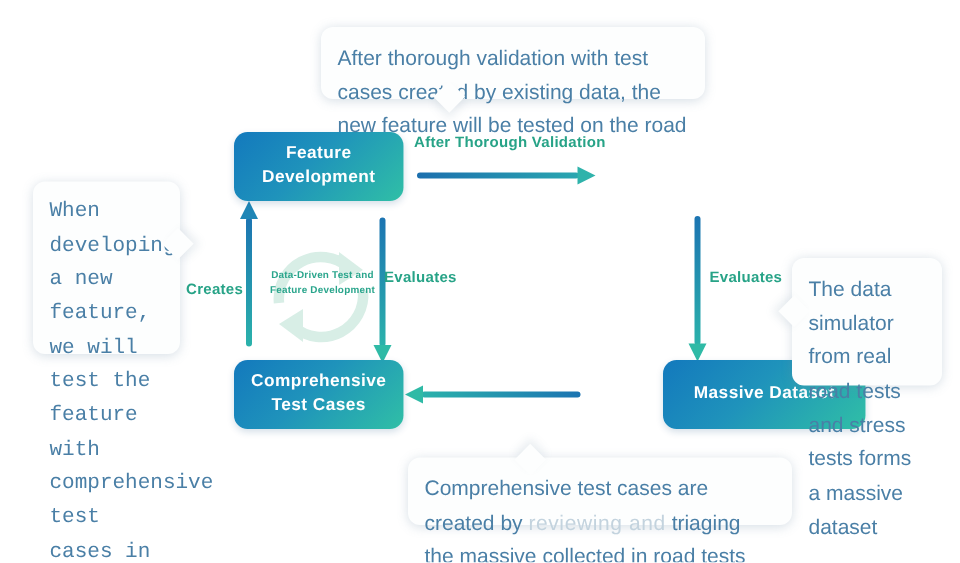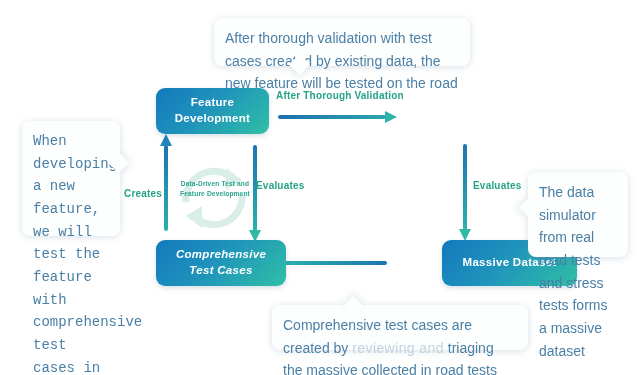--- a/index.html
+++ b/index.html
@@ -29,21 +29,21 @@
     font-weight: bold;
     font-size: 11.5px;
     line-height: 1.35;
     letter-spacing: .3px;
     box-shadow: 0 2px 5px rgba(20,80,130,.18);
     padding: 0 6px;
     box-sizing: border-box;
   }
   #node-feature   { left: 156px; top: 88px;  width: 113px; height: 46px; }
   #node-roadtest  { left: 398px; top: 88px;  width: 135px; height: 46px; }
-  #node-testcases { left: 156px; top: 240px; width: 130px; height: 46px; font-style: italic; }
+  #node-testcases { left: 156px; top: 240px; width: 113px; height: 46px; }
   #node-dataset   { left: 398px; top: 240px; width: 135px; height: 46px; margin-left: 44px; }
 
   
   .callout {
     position: absolute;
     background: #fdfefe;
     border-radius: 8px;
     box-shadow: 0 1px 7px rgba(110,140,165,.28);
     color: #4a7fa6;
     font-size: 14px;

